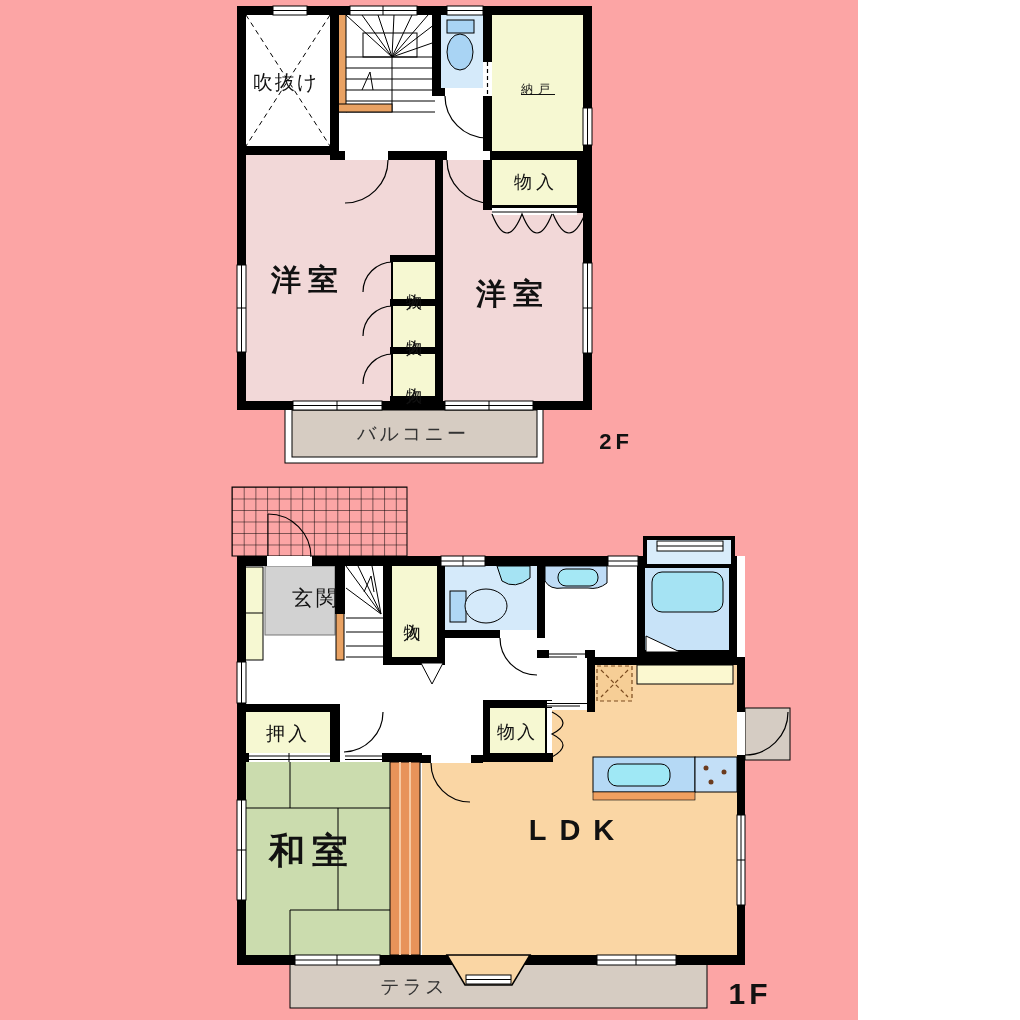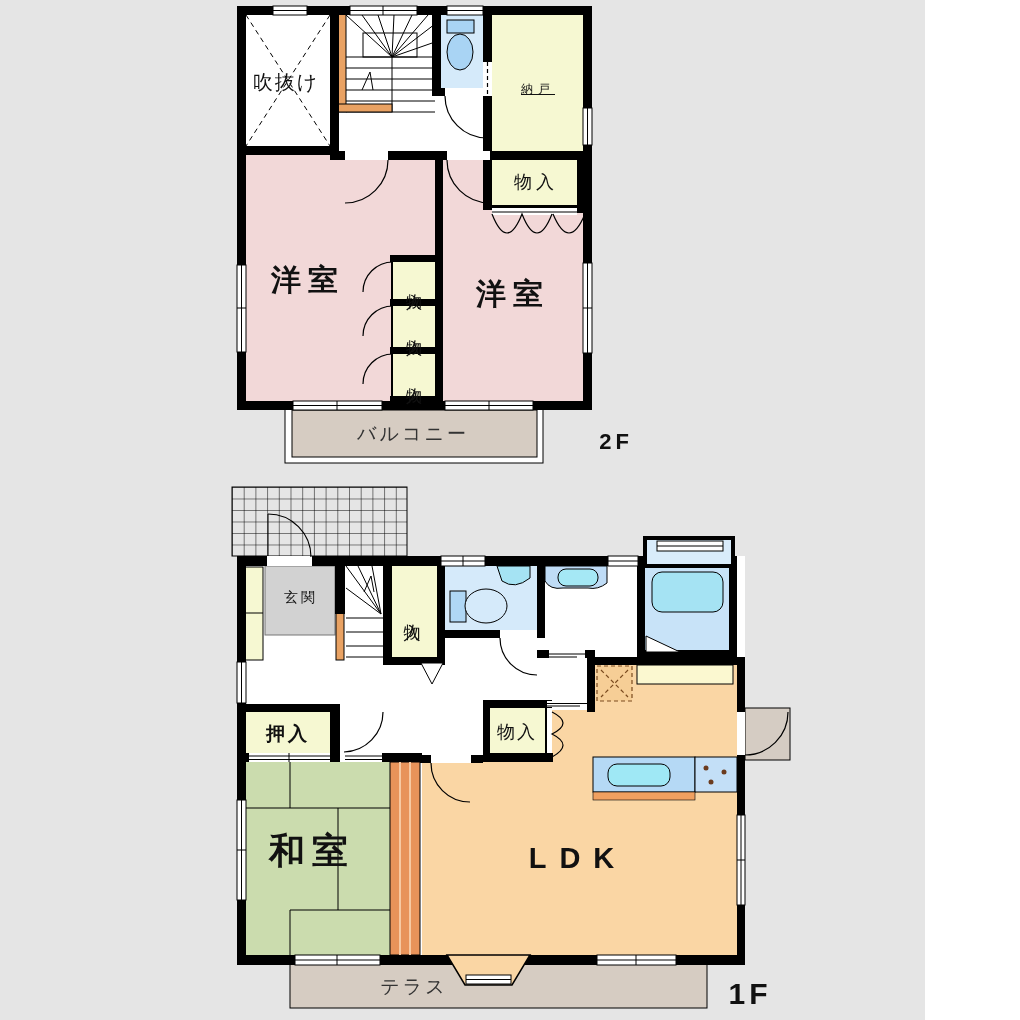--- a/index.html
+++ b/index.html
@@ -1,16 +1,16 @@
 <!DOCTYPE html>
 <html><head>
 <meta charset="utf-8">
 <style>
   html,body{margin:0;padding:0;background:#ffffff;}
-  #stage{position:relative;width:925px;height:1020px;background:#e5e5e5;overflow:hidden;
+  #stage{position:relative;width:858px;height:1020px;background:#fca5a5;overflow:hidden;
          font-family:"Liberation Sans", sans-serif;}
   #plan-svg{position:absolute;left:0;top:0;}
   .lb{position:absolute;transform:translate(-50%,-50%);white-space:nowrap;color:#111;
       font-family:"Liberation Sans", sans-serif;line-height:1;}
   .vert{writing-mode:vertical-rl;text-orientation:upright;}
   .w{fill:#000;}
   .arc{fill:none;stroke:#000;stroke-width:1.2;}
   .thin{stroke:#000;stroke-width:1;fill:none;}
   .winr{fill:#fff;stroke:#000;stroke-width:1;}
 </style>
@@ -273,22 +273,22 @@
   <div class="lb" style="left:538px;top:89px;font-size:12px;letter-spacing:5px;text-decoration:underline;">納戸</div>
   <div class="lb" style="left:536px;top:182px;font-size:18px;letter-spacing:4px;">物入</div>
   <div class="lb" style="left:308px;top:280px;font-size:30px;letter-spacing:7px;font-weight:600;">洋室</div>
   <div class="lb" style="left:513px;top:294px;font-size:30px;letter-spacing:7px;font-weight:600;">洋室</div>
   <div class="lb vert" style="left:414px;top:281px;font-size:16px;">物入</div>
   <div class="lb vert" style="left:414px;top:327px;font-size:16px;">物入</div>
   <div class="lb vert" style="left:414px;top:375px;font-size:16px;">物入</div>
   <div class="lb" style="left:413px;top:433px;font-size:19px;letter-spacing:3px;color:#333;">バルコニー</div>
   <div class="lb" style="left:616px;top:442px;font-size:22px;letter-spacing:4px;font-weight:600;">2F</div>
 
-  <div class="lb" style="left:301px;top:597px;font-size:14px;letter-spacing:3px;">玄関</div>
+  <div class="lb" style="left:316px;top:597px;font-size:21px;letter-spacing:3px;">玄関</div>
   <div class="lb vert" style="left:412px;top:610px;font-size:17px;">物入</div>
-  <div class="lb" style="left:288px;top:733px;font-size:19px;letter-spacing:3px;font-weight:bold;">押入</div>
+  <div class="lb" style="left:288px;top:733px;font-size:19px;letter-spacing:3px;">押入</div>
   <div class="lb" style="left:517px;top:732px;font-size:18px;letter-spacing:2px;">物入</div>
   <div class="lb" style="left:312px;top:851px;font-size:36px;letter-spacing:7px;font-weight:600;">和室</div>
-  <div class="lb" style="left:578px;top:858px;font-size:29px;letter-spacing:13px;font-weight:600;">LDK</div>
+  <div class="lb" style="left:578px;top:830px;font-size:29px;letter-spacing:13px;font-weight:600;">LDK</div>
   <div class="lb" style="left:414px;top:986px;font-size:19px;letter-spacing:3px;color:#333;">テラス</div>
   <div class="lb" style="left:750px;top:994px;font-size:30px;letter-spacing:4px;font-weight:600;">1F</div>
 
 </div>
 
 </body></html>

